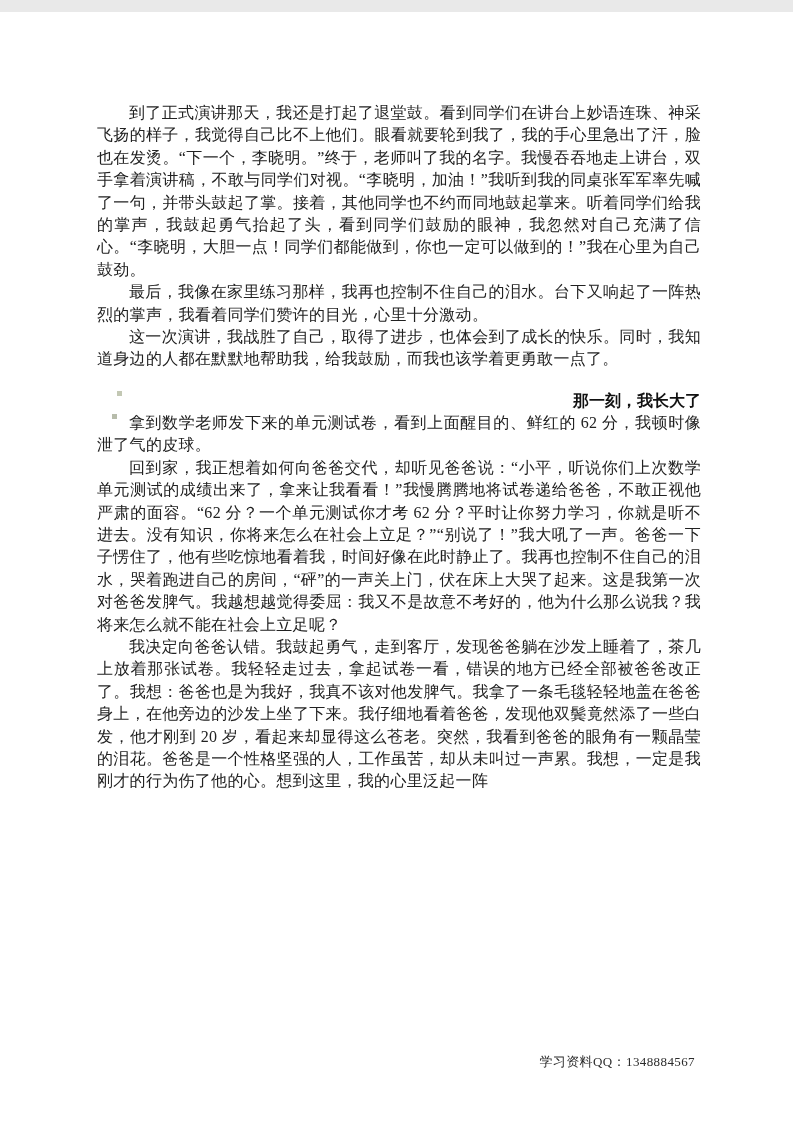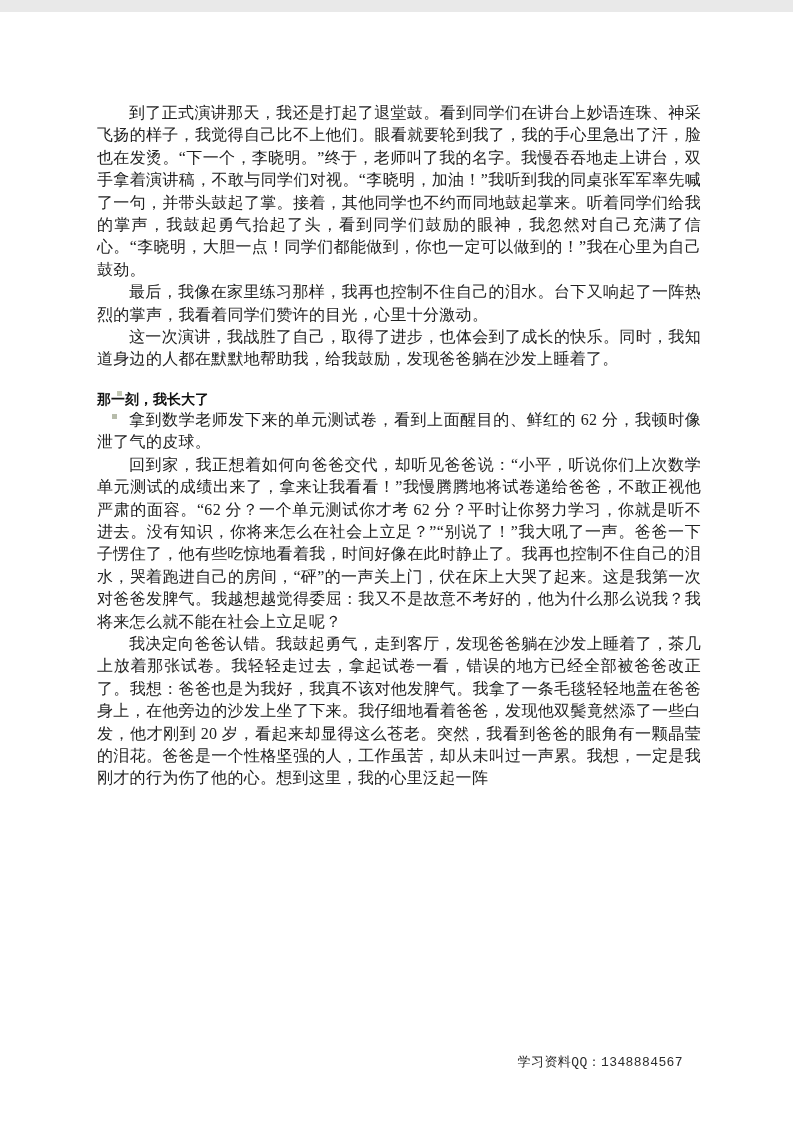--- a/index.html
+++ b/index.html
@@ -43,51 +43,51 @@
     margin: 42px 0 0 0;
     font-family: "Liberation Sans", "DejaVu Sans", sans-serif;
     font-weight: bold;
     font-size: 16px;
     color: #111111;
   }
   .essay-title {
     margin: 20px 0 0 0;
     font-family: Liberation Serif, serif;
     font-weight: bold;
-    font-size: 14px;
-    text-align: left;
+    font-size: 16px;
+    text-align: right;
     color: #111111;
   }
   .stray-mark {
     position: absolute;
     width: 5px;
     height: 5px;
   }
   .stray-mark.m1 { left: 117px; top: 379px; background: #c3c8b4; }
   .stray-mark.m2 { left: 112px; top: 402px; background: #b7bcab; }
   .footer {
     position: absolute;
     top: 1041px;
-    right: 110px;
-    font-family: Liberation Mono, monospace;
+    right: 98px;
+    font-family: Liberation Serif, serif;
     font-size: 13px;
     color: #2b2b2b;
     letter-spacing: 0.4px;
   }
 </style>
 </head>
 <body>
 
 <div class="page">
 
   <div class="content">
 
     <p class="body-para">到了正式演讲那天，我还是打起了退堂鼓。看到同学们在讲台上妙语连珠、神采飞扬的样子，我觉得自己比不上他们。眼看就要轮到我了，我的手心里急出了汗，脸也在发烫。“下一个，李晓明。”终于，老师叫了我的名字。我慢吞吞地走上讲台，双手拿着演讲稿，不敢与同学们对视。“李晓明，加油！”我听到我的同桌张军军率先喊了一句，并带头鼓起了掌。接着，其他同学也不约而同地鼓起掌来。听着同学们给我的掌声，我鼓起勇气抬起了头，看到同学们鼓励的眼神，我忽然对自己充满了信心。“李晓明，大胆一点！同学们都能做到，你也一定可以做到的！”我在心里为自己鼓劲。</p>
     <p class="body-para">最后，我像在家里练习那样，我再也控制不住自己的泪水。台下又响起了一阵热烈的掌声，我看着同学们赞许的目光，心里十分激动。</p>
-    <p class="body-para">这一次演讲，我战胜了自己，取得了进步，也体会到了成长的快乐。同时，我知道身边的人都在默默地帮助我，给我鼓励，发现爸爸躺在沙发上睡着了。</p>
+    <p class="body-para">这一次演讲，我战胜了自己，取得了进步，也体会到了成长的快乐。同时，我知道身边的人都在默默地帮助我，给我鼓励，而我也该学着更勇敢一点了。</p>
 
 
 
     <p class="essay-title">那一刻，我长大了</p>
 
     <p class="body-para">拿到数学老师发下来的单元测试卷，看到上面醒目的、鲜红的 62 分，我顿时像泄了气的皮球。</p>
     <p class="body-para">回到家，我正想着如何向爸爸交代，却听见爸爸说：“小平，听说你们上次数学单元测试的成绩出来了，拿来让我看看！”我慢腾腾地将试卷递给爸爸，不敢正视他严肃的面容。“62 分？一个单元测试你才考 62 分？平时让你努力学习，你就是听不进去。没有知识，你将来怎么在社会上立足？”“别说了！”我大吼了一声。爸爸一下子愣住了，他有些吃惊地看着我，时间好像在此时静止了。我再也控制不住自己的泪水，哭着跑进自己的房间，“砰”的一声关上门，伏在床上大哭了起来。这是我第一次对爸爸发脾气。我越想越觉得委屈：我又不是故意不考好的，他为什么那么说我？我将来怎么就不能在社会上立足呢？</p>
     <p class="body-para">我决定向爸爸认错。我鼓起勇气，走到客厅，发现爸爸躺在沙发上睡着了，茶几上放着那张试卷。我轻轻走过去，拿起试卷一看，错误的地方已经全部被爸爸改正了。我想：爸爸也是为我好，我真不该对他发脾气。我拿了一条毛毯轻轻地盖在爸爸身上，在他旁边的沙发上坐了下来。我仔细地看着爸爸，发现他双鬓竟然添了一些白发，他才刚到 20 岁，看起来却显得这么苍老。突然，我看到爸爸的眼角有一颗晶莹的泪花。爸爸是一个性格坚强的人，工作虽苦，却从未叫过一声累。我想，一定是我刚才的行为伤了他的心。想到这里，我的心里泛起一阵</p>
 
   </div>

